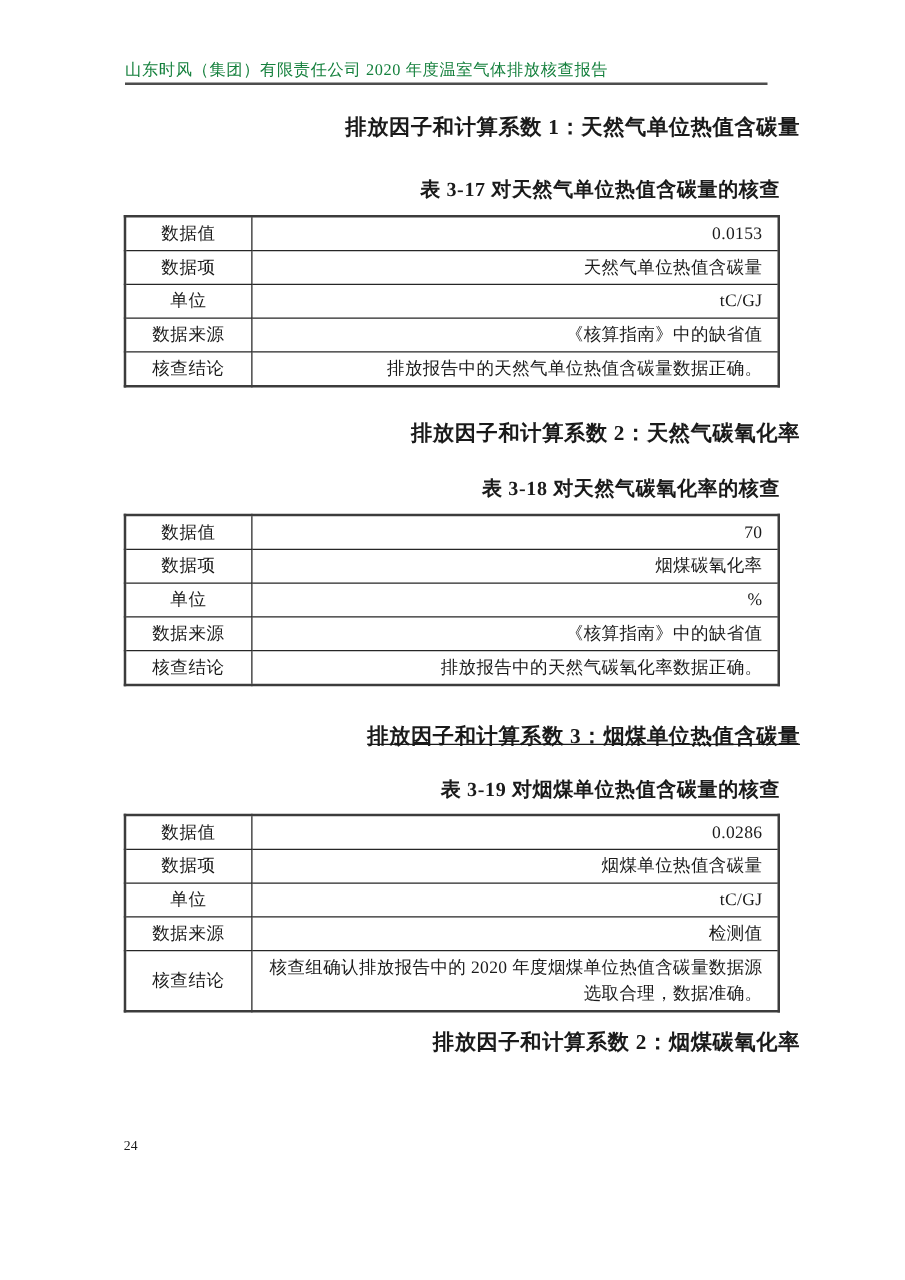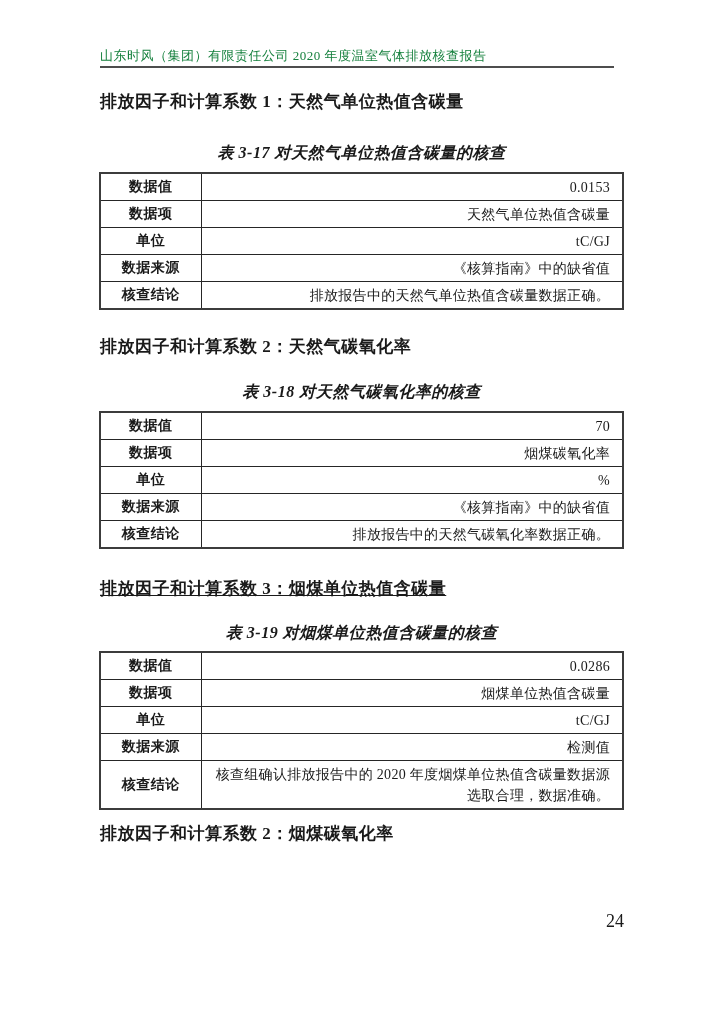--- a/index.html
+++ b/index.html
@@ -33,65 +33,65 @@
   }
 
   .sec-heading {
     left: 100px;
     width: 540px;
     font-size: 17px;
     font-weight: bold;
     letter-spacing: 0.5px;
     line-height: 22px;
     white-space: nowrap;
+    text-align: right;
   }
   .tbl-title {
     left: 99px;
     width: 525px;
-    text-align: center;
+    text-align: right;
     font-size: 16px;
     font-weight: bold;
     letter-spacing: 0.5px;
     line-height: 20px;
-    font-style: italic;
   }
 
   table.vtable {
     position: absolute;
     left: 99px;
     width: 525px;
     border-collapse: collapse;
     table-layout: fixed;
     border: 2px solid #3c3c3c;
   }
   .vtable td { border: 1px solid #262626; text-align: right; }
   .vtable td.lbl {
     width: 101px;
     height: 27px;
     text-align: center;
     vertical-align: middle;
-    font-weight: bold;
+    font-weight: normal;
     font-size: 14px;
     letter-spacing: 0.5px;
     padding: 0 2px;
   }
   .vtable td.val {
     font-size: 14px;
     vertical-align: top;
     padding: 3px 12px 2px 12px;
     line-height: 21px;
     letter-spacing: 0.3px;
   }
 
   .page-number {
     top: 911px;
     left: 99px;
     width: 525px;
-    text-align: right;
-    font-size: 18px;
+    text-align: left;
+    font-size: 11px;
   }
 
   
   #s1-heading { top: 91px; }
   #s1-title   { top: 143px; }
   #s1-table   { top: 172px; }
   #s2-heading { top: 336px; }
   #s2-title   { top: 382px; }
   #s2-table   { top: 411px; }
   #s3-heading { top: 578px; text-decoration: underline; }

